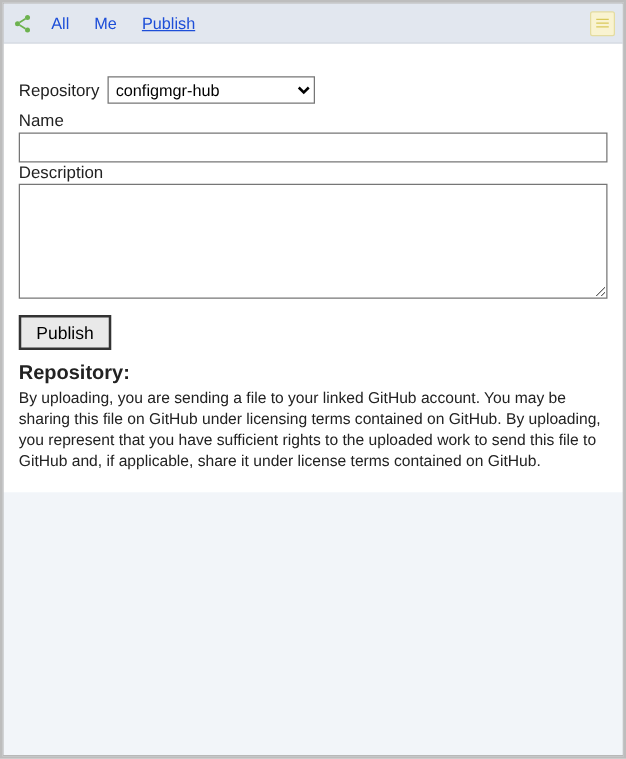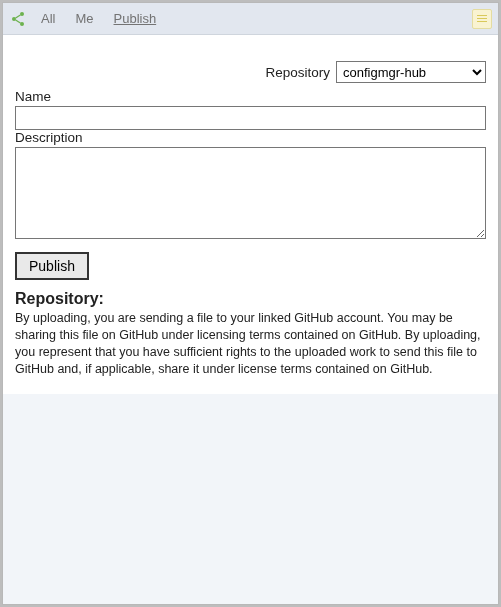--- a/index.html
+++ b/index.html
@@ -33,21 +33,21 @@
   }
   .toolbar .app-icon {
     width: 18px;
     height: 18px;
     display: flex;
     align-items: center;
     justify-content: center;
   }
   .toolbar .tab {
     font-size: 13px;
-    color: #737373;
+    color: #1d4ed8;
     padding: 0 6px;
     cursor: pointer;
   }
   .toolbar .tab.active {
     text-decoration: underline;
   }
   .toolbar .spacer { flex: 1; }
   .toolbar .ham {
     width: 20px;
     height: 20px;
@@ -66,28 +66,28 @@
     width: 10px;
     height: 1px;
     background: #d9c95a;
   }
   .content {
     background: #ffffff;
     padding: 10px 12px 10px 12px;
   }
   .repo-row {
     display: flex;
-    justify-content: flex-end;
+    justify-content: flex-start;
     align-items: center;
     gap: 6px;
     margin: 16px 0 6px 0;
   }
   .repo-row label { font-size: 13.5px; }
   .repo-row select {
-    width: 150px;
+    width: 166px;
     height: 22px;
     font-family: inherit;
     font-size: 13px;
     border: 1px solid #767676;
     background: #fff;
     padding: 0 2px;
   }
   .field-label {
     font-size: 13.5px;
     margin-top: 4px;

